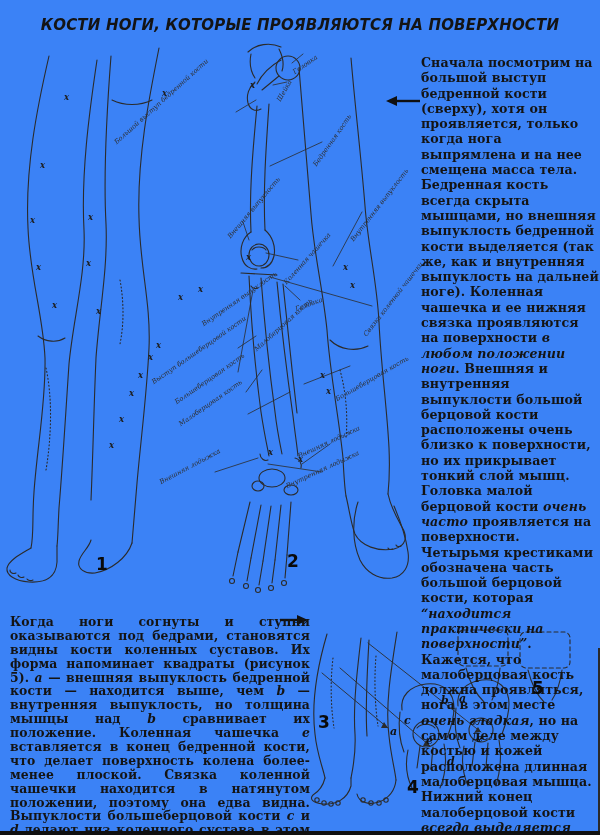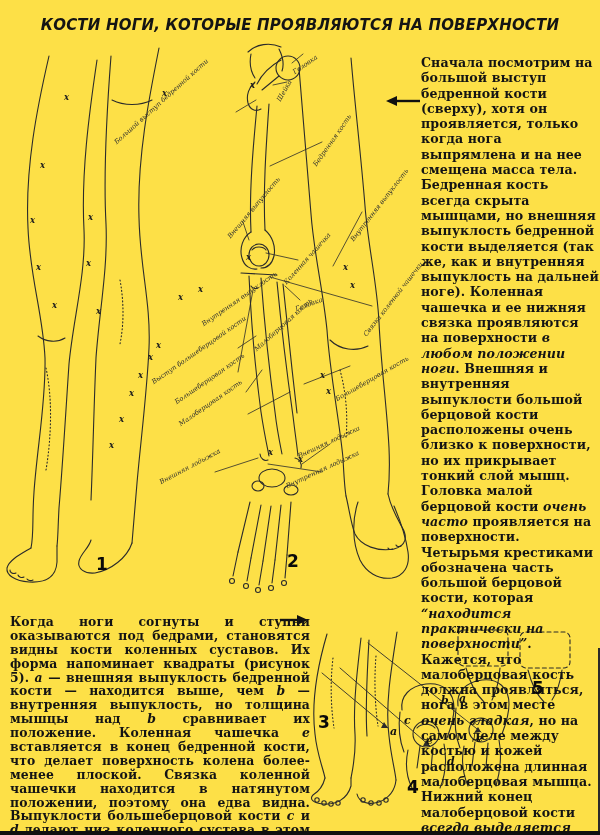--- a/index.html
+++ b/index.html
@@ -1,16 +1,16 @@
 <!DOCTYPE html>
 <html><head>
 <meta charset="utf-8">
 <style>
   html,body{margin:0;padding:0;background:#e8e8e6;}
-  .page{position:relative;width:600px;height:835px;background:#fde047;
+  .page{position:relative;width:600px;height:835px;background:#3b82f6;
         font-family:"DejaVu Serif","Liberation Serif",serif;color:#141414;overflow:hidden;}
   .page-title{position:absolute;top:16px;left:0;width:100%;text-align:center;margin:0;
         font-family:"DejaVu Sans","Liberation Sans",sans-serif;font-style:italic;font-weight:bold;
         font-size:15px;letter-spacing:.2px;}
   .right-col{position:absolute;left:421px;top:55px;width:178px;font-size:12.6px;line-height:1.215;
         font-weight:bold;letter-spacing:.1px;text-align:left;}
   .bottom-par{position:absolute;left:10px;top:615px;width:300px;font-size:12.4px;line-height:1.12;
         font-weight:bold;letter-spacing:.1px;text-align:justify;}
   .right-col em,.bottom-par em{font-style:italic;}
   .anno{position:absolute;font-size:6.6px;font-style:italic;color:#2e2e2e;

